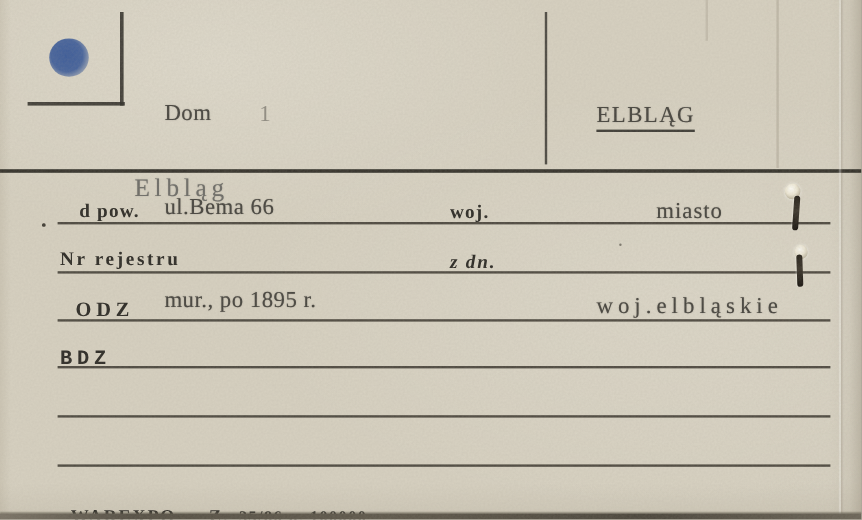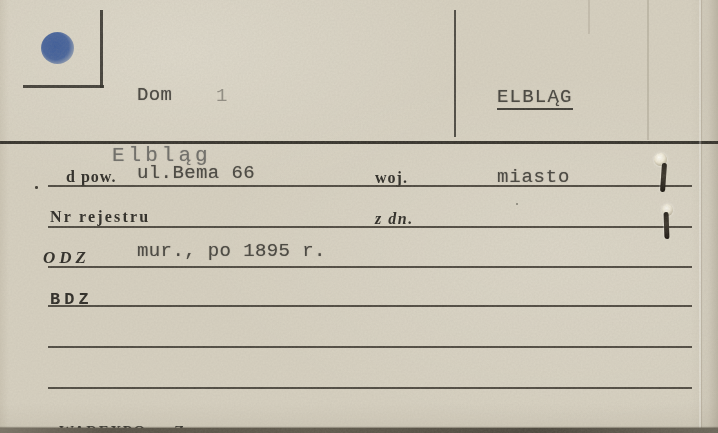--- a/index.html
+++ b/index.html
@@ -16,42 +16,42 @@
   }
   .abs{position:absolute;}
   
   .corner-v{left:100px;top:10px;width:2.5px;height:78px;background:#2e2b25;opacity:.88;}
   .corner-h{left:23px;top:85px;width:81px;height:2.5px;background:#2e2b25;opacity:.88;}
   
   .ink-dot{left:41px;top:32px;width:33px;height:32px;border-radius:50%;
     background:radial-gradient(circle at 45% 45%, #3d5c99 0%, #46639c 52%, rgba(70,99,156,0.5) 74%, rgba(70,99,156,0) 100%);
     filter:blur(.4px);}
   
-  .typed{font-family:Liberation Mono, monospace;color:#46443e;
+  .typed{font-family:Liberation Serif, serif;color:#46443e;
     text-shadow:0 0 1px rgba(70,66,58,0.55);white-space:pre;}
   .addr{left:137px;top:30px;font-size:19px;line-height:26px;letter-spacing:.4px;}
   .stray-one{left:216px;top:85px;font-size:19px;color:rgba(70,68,62,0.5);text-shadow:none;}
   .divider-v{left:454px;top:10px;width:2px;height:127px;background:#35332d;opacity:.85;}
   .region{left:497px;top:31px;font-size:19px;line-height:26.5px;}
   .region .city{letter-spacing:1.2px;border-bottom:2.2px solid #3e3c36;display:inline-block;line-height:22px;}
-  .region .ctype{letter-spacing:.8px;}
+  .region .ctype{letter-spacing:.8px;text-align:center;}
   .region .cvoj{letter-spacing:4.2px;}
   .typed-val{color:#6e6d68;text-shadow:0 0 1px rgba(110,108,102,0.5);}
   .val-district{left:112px;top:144px;font-size:21px;letter-spacing:4px;}
   .val-voivodeship{left:489px;top:147px;font-size:20px;letter-spacing:2.5px;}
   
   .thick-rule{left:0;top:141px;width:718px;height:3.4px;background:#28261f;opacity:.93;}
   .rule{left:48px;width:644px;height:1.9px;background:#3b372f;opacity:.88;}
   .r1{top:185px;}.r2{top:226px;}.r3{top:266px;}.r4{top:305px;}.r5{top:346px;}.r6{top:387px;}
   .flabel{font-family:"Liberation Serif",serif;font-weight:bold;color:#2c2a25;font-size:16px;white-space:pre;}
   .lb-dpow{left:66px;top:168px;letter-spacing:1px;}
   .lb-woj{left:375px;top:169px;letter-spacing:1px;}
   .lb-nr{left:50px;top:208px;letter-spacing:2.2px;font-family:Liberation Serif, serif;}
   .lb-zdn{left:375px;top:210px;letter-spacing:1.5px;font-style:italic;}
-  .lb-odz{left:43px;top:248px;font-size:17px;letter-spacing:4px;font-style:italic;}
+  .lb-odz{left:63px;top:248px;font-size:17px;letter-spacing:4px;}
   .lb-bdz{left:50px;top:290px;font-size:17px;letter-spacing:4px;font-family:Liberation Mono, monospace;}
   
   .staple{width:20px;height:44px;}
   .st-a{left:652px;top:152px;}
   .st-b{left:657px;top:201px;}
   .st-head{position:absolute;border-radius:50%;
     background:radial-gradient(circle at 42% 35%, #fffef8 0%, #efe9d6 42%, #b6ae98 78%, rgba(160,150,128,0) 100%);
     box-shadow:0 0 3px rgba(255,255,250,0.75);}
   .st-a .st-head{left:2px;top:1px;width:13px;height:13px;}
   .st-b .st-head{left:5px;top:3px;width:11px;height:12px;opacity:.85;}
@@ -92,20 +92,21 @@
     <div>ul.Bema 66</div>
     <div>mur., po 1895 r.</div>
   </div>
   <span class="abs typed stray-one">1</span>
 
   <div class="abs divider-v"></div>
 
   <div class="abs typed region">
     <div><span class="city">ELBLĄG</span></div>
     <div class="ctype">miasto</div>
+    <div class="cvoj">woj.elbląskie</div>
   </div>
 
   <div class="abs thick-rule"></div>
 
   <div class="abs typed typed-val val-district">Elbląg</div>
 
   <div class="abs flabel lb-dpow">d pow.</div>
   <div class="abs flabel lb-woj">woj.</div>
   <div class="abs flabel lb-nr">Nr rejestru</div>
   <div class="abs flabel lb-zdn">z dn.</div>

